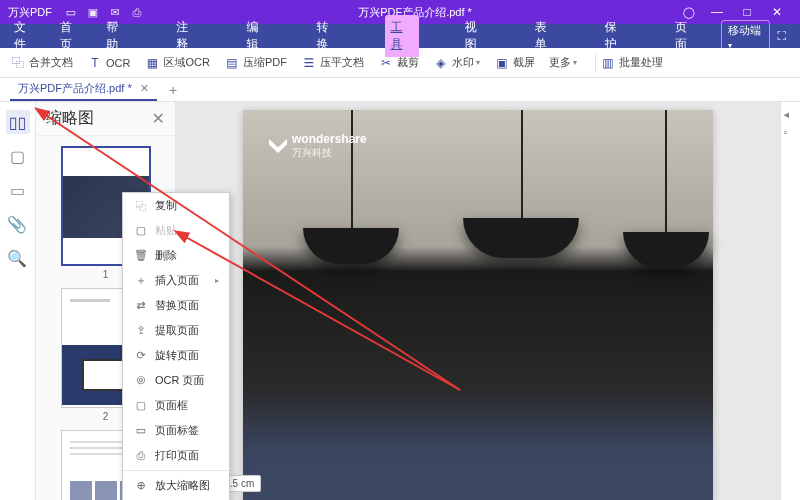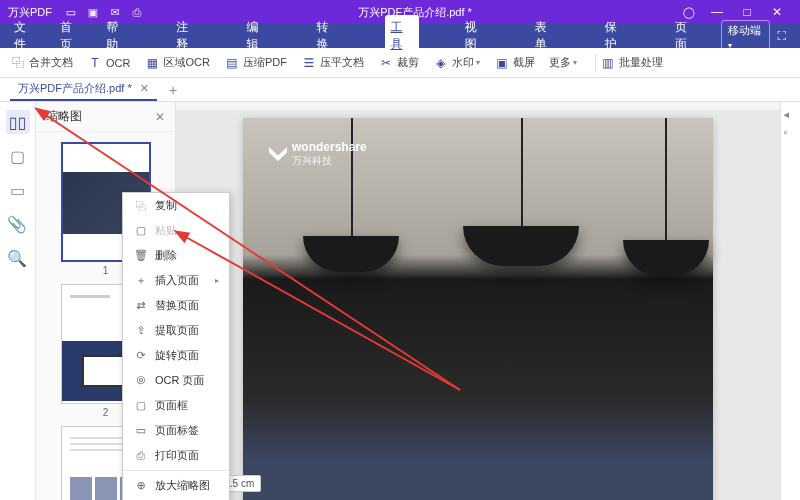--- a/index.html
+++ b/index.html
@@ -8,21 +8,21 @@
 .titlebar { height: 24px; background: #6d28d9; display: flex; align-items: center; color: #fff; font-size: 11px; padding: 0 8px; }
 .titlebar .app-name { margin-right: 10px; }
 .titlebar .tb-icon { width: 18px; height: 18px; display: flex; align-items: center; justify-content: center; margin-right: 4px; cursor: pointer; opacity: 0.9; }
 .titlebar .title-center { flex: 1; text-align: center; }
 .titlebar .win-btn { width: 30px; text-align: center; cursor: pointer; font-size: 12px; }
 
 .menubar { height: 24px; background: #3B4AA0; display: flex; align-items: center; padding: 0 14px; color: #fff; font-size: 12px; }
 .menubar .menu-item { margin-right: 24px; cursor: pointer; }
 .menubar .spacer { flex: 1; }
 .menubar .ribbon-tab { margin: 0 22px; cursor: pointer; padding: 4px 2px; }
-.menubar .ribbon-tab.active { background: #ffffff; color: #3B4AA0; border-radius: 3px 3px 0 0; padding: 4px 6px; text-decoration: underline; }
+.menubar .ribbon-tab.active { background: #f0abfc; color: #3B4AA0; border-radius: 3px 3px 0 0; padding: 4px 6px; text-decoration: underline; }
 .menubar .right-area { display: flex; align-items: center; gap: 8px; }
 .menubar .mobile-btn { font-size: 11px; padding: 2px 6px; border: 1px solid rgba(255,255,255,0.5); border-radius: 3px; }
 
 .toolbar { height: 30px; background: #fff; border-bottom: 1px solid #e0e0e0; display: flex; align-items: center; padding: 0 10px; font-size: 11px; color: #444; }
 .toolbar .tool { display: flex; align-items: center; margin-right: 14px; cursor: pointer; }
 .toolbar .tool .ti { width: 16px; height: 16px; margin-right: 3px; display: flex; align-items: center; justify-content: center; color: #3B4AA0; font-size: 12px; }
 .toolbar .dd { font-size: 8px; margin-left: 2px; color: #888; }
 .toolbar .sep { width: 1px; height: 18px; background: #e0e0e0; margin: 0 4px; }
 
 .tabstrip { height: 24px; background: #fff; border-bottom: 1px solid #e0e0e0; display: flex; align-items: center; padding: 0 10px; font-size: 11px; }
@@ -30,38 +30,38 @@
 .tabstrip .doc-tab .close { margin-left: 8px; color: #888; cursor: pointer; }
 .tabstrip .add-tab { color: #888; padding: 0 6px; cursor: pointer; font-size: 14px; }
 
 .workspace { display: flex; height: calc(500px - 102px); }
 
 .rail { width: 36px; background: #fff; border-right: 1px solid #e5e5e5; display: flex; flex-direction: column; align-items: center; padding-top: 8px; }
 .rail .rail-btn { width: 24px; height: 24px; margin-bottom: 10px; display: flex; align-items: center; justify-content: center; cursor: pointer; color: #888; border-radius: 3px; }
 .rail .rail-btn.active { background: #e8eaf6; color: #3B4AA0; }
 
 .thumb-panel { width: 140px; background: #fafafa; border-right: 1px solid #e5e5e5; display: flex; flex-direction: column; }
-.thumb-header { display: flex; align-items: center; justify-content: space-between; padding: 6px 10px; font-size: 12px; color: #333; border-bottom: 1px solid #eee; }
+.thumb-header { display: flex; align-items: center; justify-content: space-between; padding: 6px 10px; font-size: 16px; color: #333; border-bottom: 1px solid #eee; }
 .thumb-header .close { color: #888; cursor: pointer; }
 .thumb-list { flex: 1; overflow-y: auto; padding: 10px 0; }
 .thumb { width: 90px; margin: 0 auto 8px; }
 .thumb-img { width: 90px; height: 120px; background: #fff; border: 1px solid #ccc; position: relative; overflow: hidden; }
 .thumb-img.selected { border: 2px solid #3B4AA0; }
 .thumb-num { text-align: center; font-size: 10px; color: #666; margin-top: 3px; }
 .t1-photo { position: absolute; top: 28px; left: 0; right: 0; height: 62px; background: linear-gradient(135deg, #2a3550 0%, #3a4560 100%); }
 .t1-logo { position: absolute; top: 8px; left: 8px; width: 40px; height: 10px; background: #fff; opacity: 0.8; border-radius: 2px; }
 .t2-line { position: absolute; top: 10px; left: 8px; width: 40px; height: 3px; background: #ccc; }
 .t2-block { position: absolute; top: 56px; left: 0; right: 0; height: 60px; background: #2a3a6a; }
 .t2-screen { position: absolute; top: 70px; left: 20px; width: 48px; height: 32px; background: #fff; border: 2px solid #333; }
 .t3-lines { position: absolute; top: 10px; left: 8px; right: 8px; }
 .t3-lines div { height: 2px; background: #ddd; margin-bottom: 4px; }
 .t3-pics { position: absolute; top: 50px; left: 8px; right: 8px; display: flex; gap: 3px; }
 .t3-pics div { flex: 1; height: 26px; background: #8a95b5; }
 
-.canvas { flex: 1; background: #e8e8e8; position: relative; overflow: hidden; margin-top: 8px; }
+.canvas { flex: 1; background: #e8e8e8; position: relative; overflow: hidden; }
 .page { position: absolute; top: 8px; left: 50%; transform: translateX(-50%); width: 470px; height: 620px; background: #fff; box-shadow: 0 2px 8px rgba(0,0,0,0.2); }
 .page-photo { position: absolute; top: 0; left: 0; right: 0; bottom: 0; background: linear-gradient(180deg, #c8c4bc 0%, #a8a49c 22%, #1a1a1a 26%, #2a2a2a 45%, #3a4560 55%, #4a5570 100%); }
 .lamp { position: absolute; width: 100px; height: 36px; background: #1a1a1a; border-radius: 0 0 50px 50px; top: 110px; box-shadow: 0 6px 14px rgba(0,0,0,0.5); }
 .lamp.l1 { left: 60px; top: 118px; width: 96px; }
 .lamp.l2 { left: 220px; top: 108px; width: 116px; height: 40px; }
 .lamp.l3 { left: 380px; top: 122px; width: 86px; }
 .cord { position: absolute; width: 2px; background: #222; top: 0; }
 .ws-logo { position: absolute; top: 22px; left: 26px; color: #fff; font-size: 12px; display: flex; align-items: center; gap: 5px; }
 .ws-logo .mark { width: 18px; height: 14px; background: #fff; clip-path: polygon(0 0, 50% 60%, 100% 0, 100% 40%, 50% 100%, 0 40%); }
 .dim-badge { position: absolute; left: 14px; bottom: 8px; background: #fff; border: 1px solid #ccc; padding: 2px 6px; font-size: 10px; color: #555; border-radius: 2px; }

